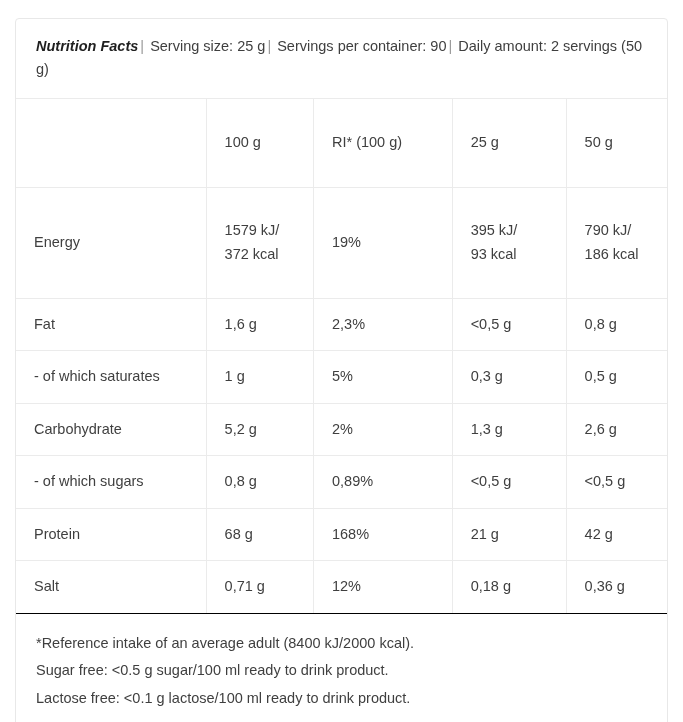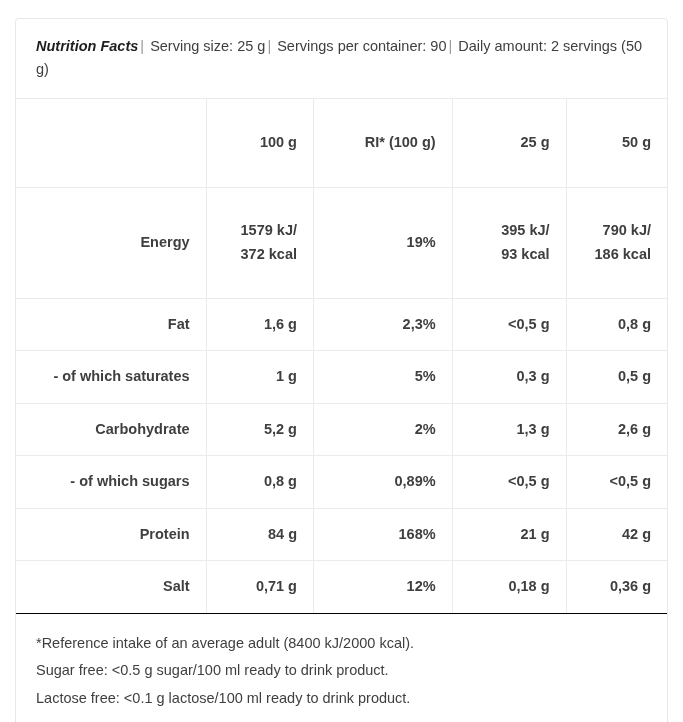--- a/index.html
+++ b/index.html
@@ -58,23 +58,23 @@
   table.nutrition col.c1 { width: 16.5%; }
   table.nutrition col.c2 { width: 21.3%; }
   table.nutrition col.c3 { width: 17.5%; }
   table.nutrition col.c4 { width: 15.5%; }
 
   table.nutrition th,
   table.nutrition td {
     border-right: 1px solid #ebebeb;
     border-bottom: 1px solid #ebebeb;
     padding: 14px 16px 14px 18px;
-    text-align: right;
+    text-align: left;
     vertical-align: middle;
-    font-weight: bold;
+    font-weight: normal;
     line-height: 1.62;
     color: #3f3f3f;
   }
   table.nutrition th:last-child,
   table.nutrition td:last-child {
     border-right: none;
   }
   table.nutrition tr.head th {
     height: 60px;
     color: #3f3f3f;
@@ -170,21 +170,21 @@
         </tr>
         <tr>
           <td>- of which sugars</td>
           <td>0,8 g</td>
           <td>0,89%</td>
           <td>&lt;0,5 g</td>
           <td>&lt;0,5 g</td>
         </tr>
         <tr>
           <td>Protein</td>
-          <td>84 g</td>
+          <td>68 g</td>
           <td>168%</td>
           <td>21 g</td>
           <td>42 g</td>
         </tr>
         <tr>
           <td>Salt</td>
           <td>0,71 g</td>
           <td>12%</td>
           <td>0,18 g</td>
           <td>0,36 g</td>

